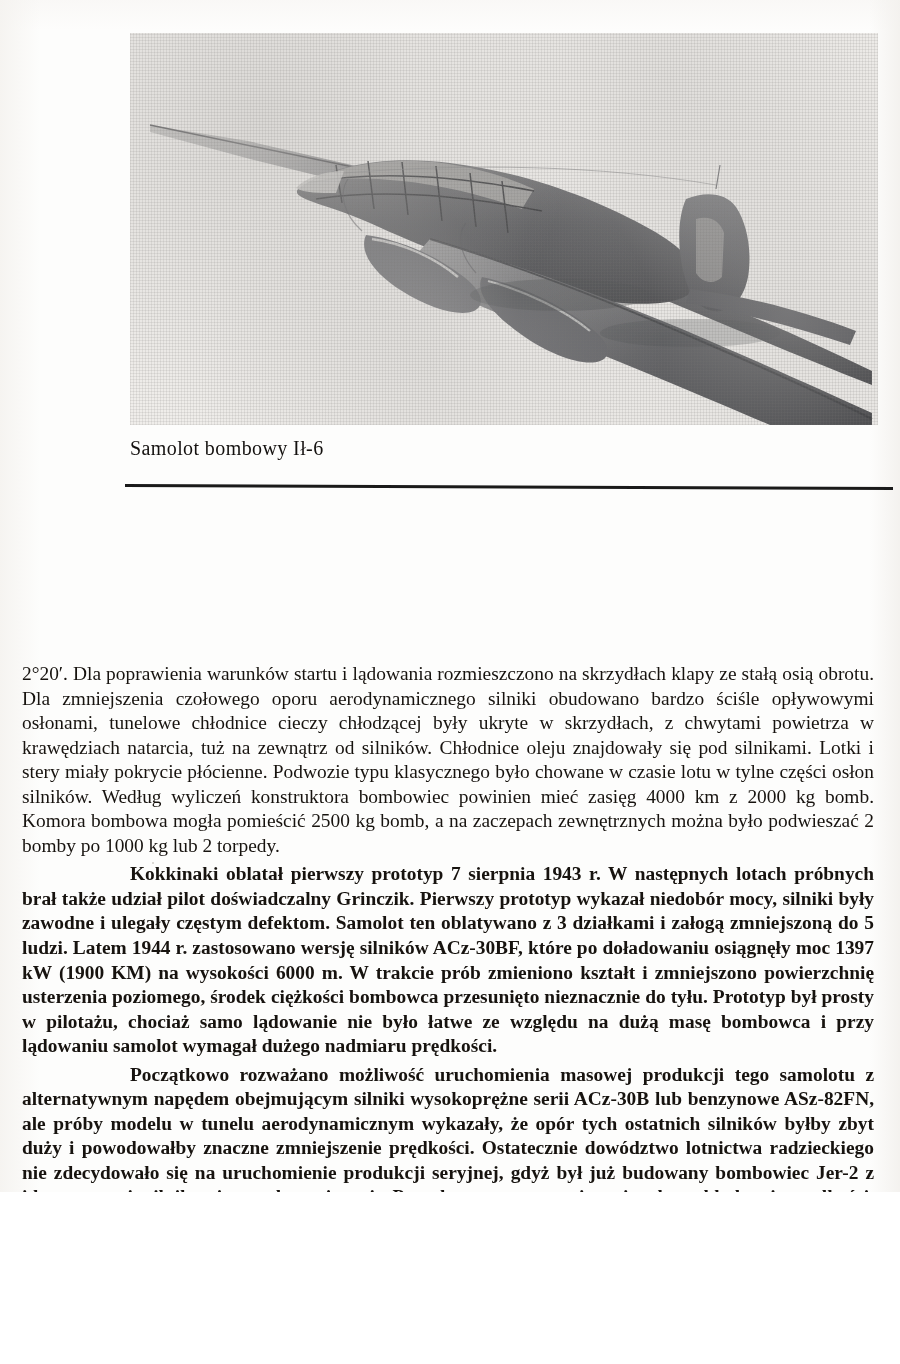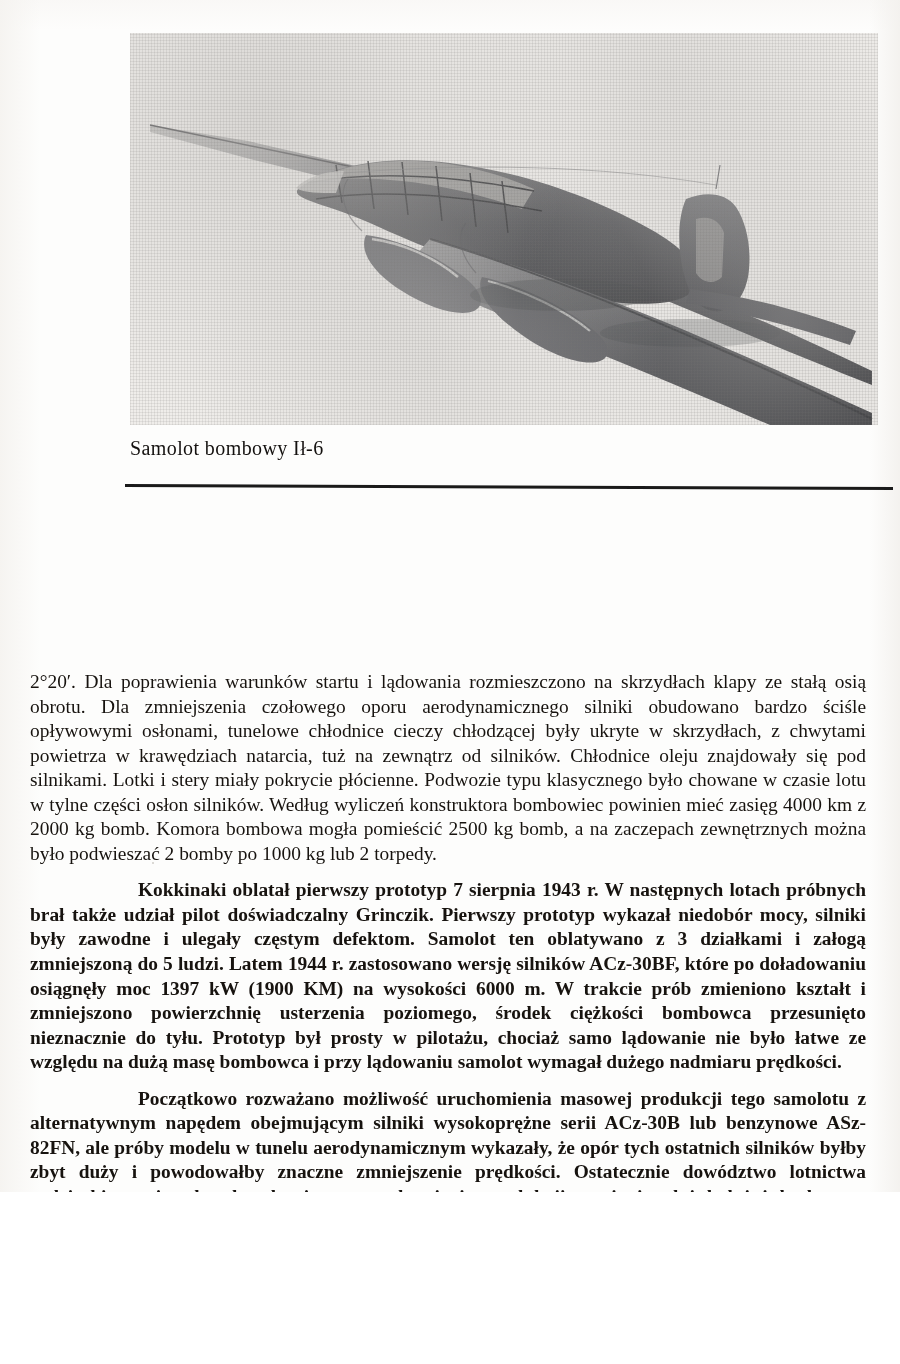--- a/index.html
+++ b/index.html
@@ -86,21 +86,21 @@
     position: absolute;
     left: 18px;
     top: 658px;
     width: 860px;
     font-size: 19.4px;
     line-height: 24.55px;
     color: #17130f;
     text-align: justify;
     text-justify: inter-word;
   }
-  .body-text p { margin: 12px; }
+  .body-text p { margin: 4px; }
   .body-text p.indent { text-indent: 108px; font-weight: bold; }
   .body-text p.flush { text-indent: 0; }
 
   .page-number {
     position: absolute;
     left: 132px;
     top: 1318px;
     font-size: 35px;
     font-style: italic;
     color: #1a1714;

